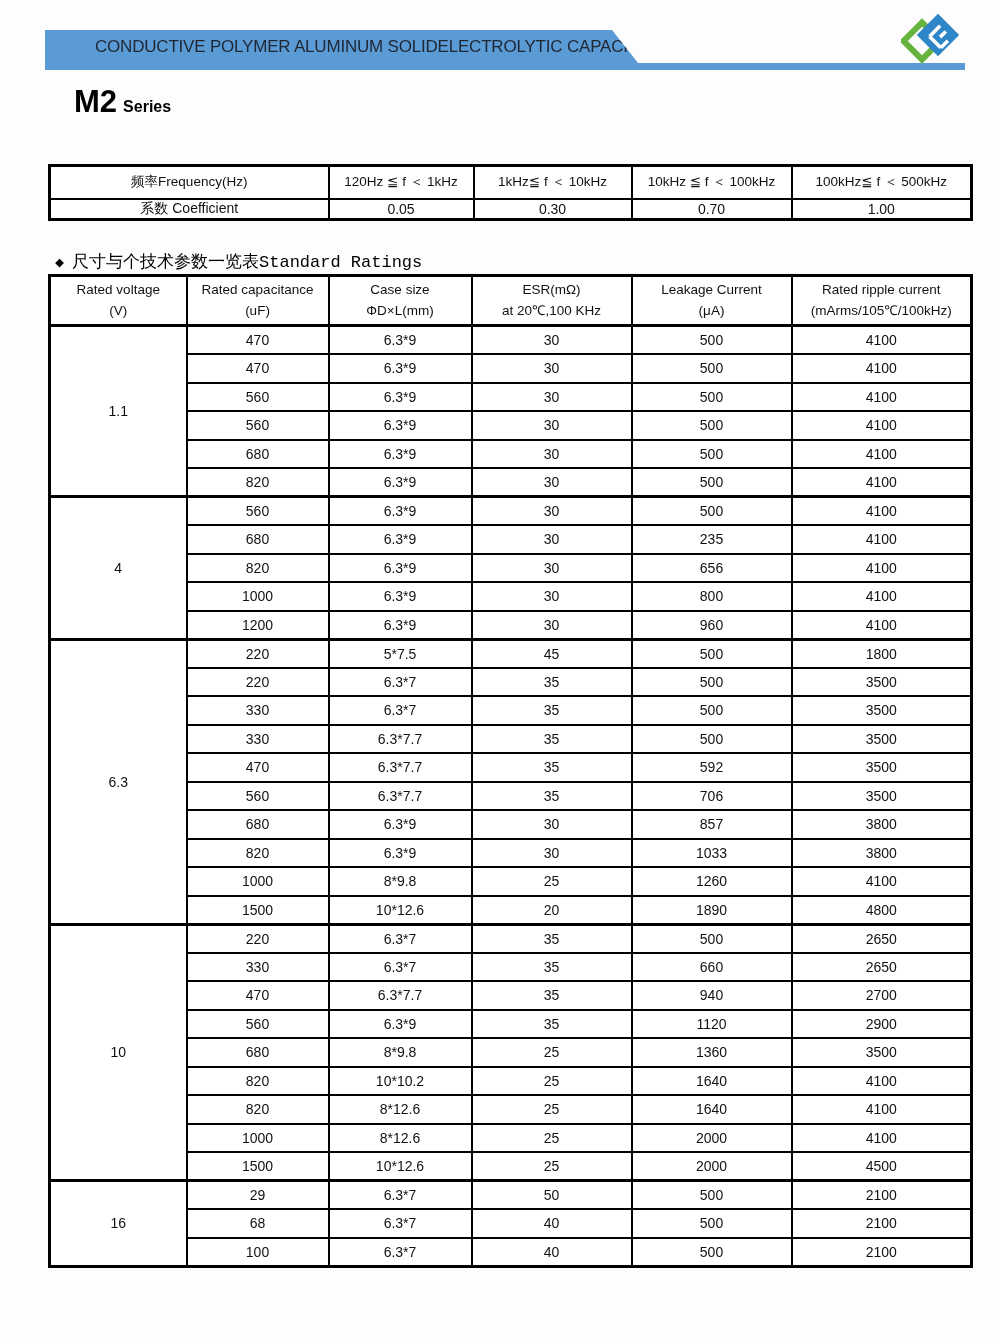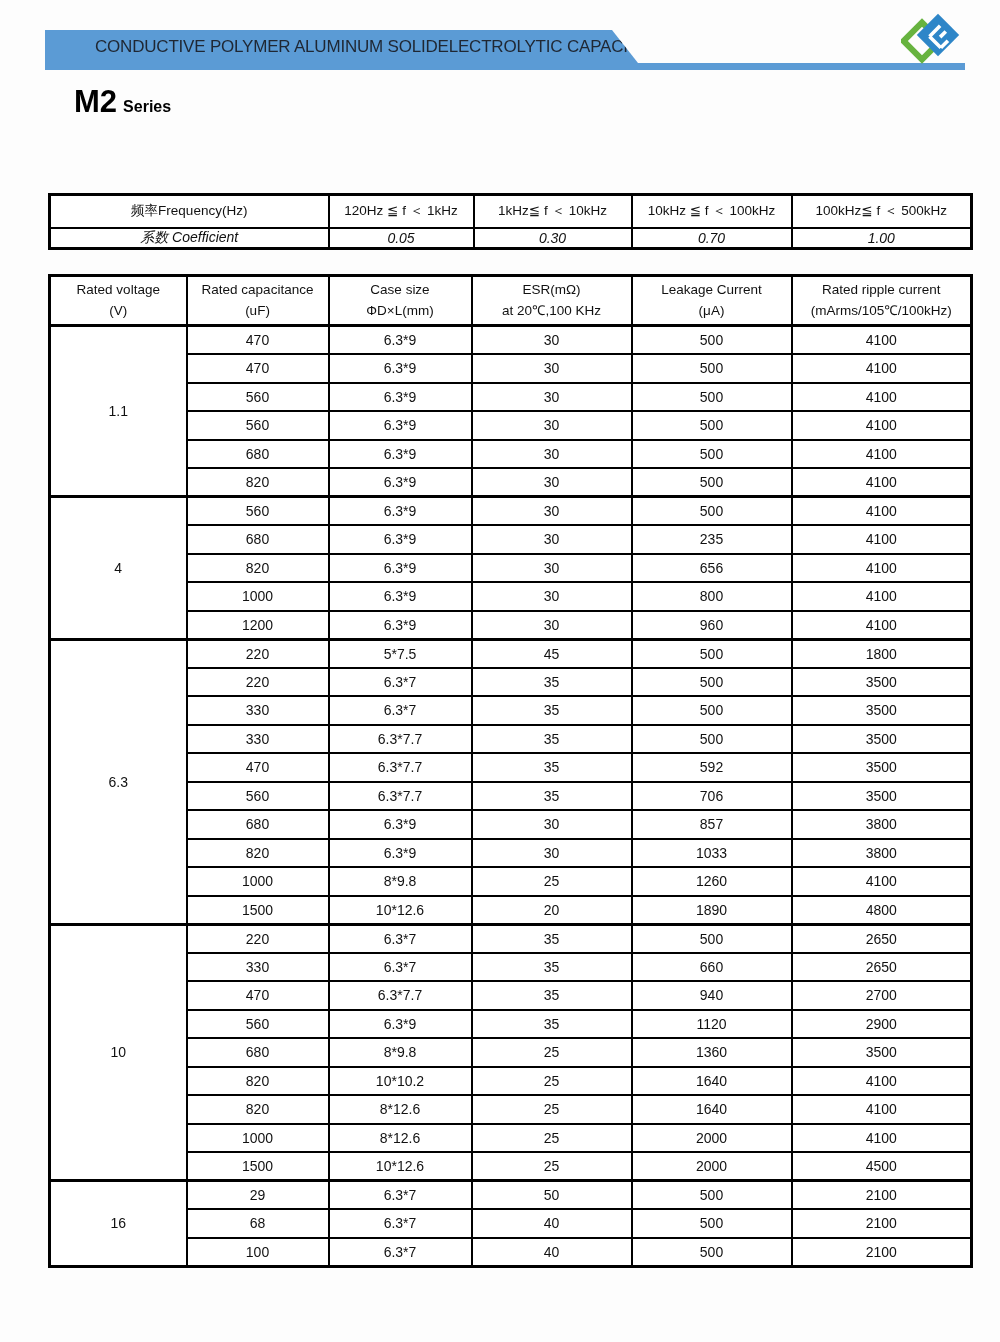--- a/index.html
+++ b/index.html
@@ -28,24 +28,24 @@
 
   .sec-title{ position:absolute; left:55px; white-space:nowrap; color:#000; }
   .sec-title .bullet{ font-size:15px; margin-right:8px; }
   #sec1-title{ top:137px; font-size:17px; font-weight:bold; }
   #sec2-title{ top:250px; font-size:17px; font-family:"Liberation Mono","DejaVu Sans Mono",monospace; }
 
   
   table{ border-collapse:collapse; table-layout:fixed; background:#fff; }
   td,th{ border:2px solid #000; text-align:center; vertical-align:middle;
          font-weight:normal; overflow:hidden; }
-  .coef-table{ position:absolute; left:48px; top:164px; width:922px; border:3px solid #000;margin-top:29px; }
+  .coef-table{ position:absolute; left:48px; top:164px; width:922px; border:3px solid #000; }
   .coef-table td{ font-size:14px; }
   .coef-table tr.hdr td{ height:33px; font-size:13.5px; }
-  .coef-table tr.val td{ height:20px;font-style:italic; }
+  .coef-table tr.val td{ height:20px; }
 
   .ratings-table{ position:absolute; left:48px; top:274px; width:922px; border:3px solid #000;padding-left:36px; }
   .ratings-table thead th{ height:50px; font-size:13.5px; line-height:1.5; }
   .ratings-table tbody td{ height:28.5px; font-size:14px; }
   .ratings-table tbody tr.group-start td{ border-top:3px solid #000; }
   .voltage-cell{ font-size:14px; }
 </style>
 </head>
 <body>
 
@@ -92,20 +92,23 @@
     <tr class="val">
       <td>系数  Coefficient</td>
       <td>0.05</td>
       <td>0.30</td>
       <td>0.70</td>
       <td>1.00</td>
     </tr>
   </tbody>
     </table>
 
+  <div class="sec-title" id="sec2-title">
+    <span class="bullet">◆</span><span>尺寸与个技术参数一览表Standard Ratings</span>
+  </div>
 
   <table class="ratings-table">
     <colgroup>
       <col style="width:137px">
         <col style="width:142px">
         <col style="width:143px">
         <col style="width:160px">
         <col style="width:160px">
         <col style="width:180px">
     </colgroup>

